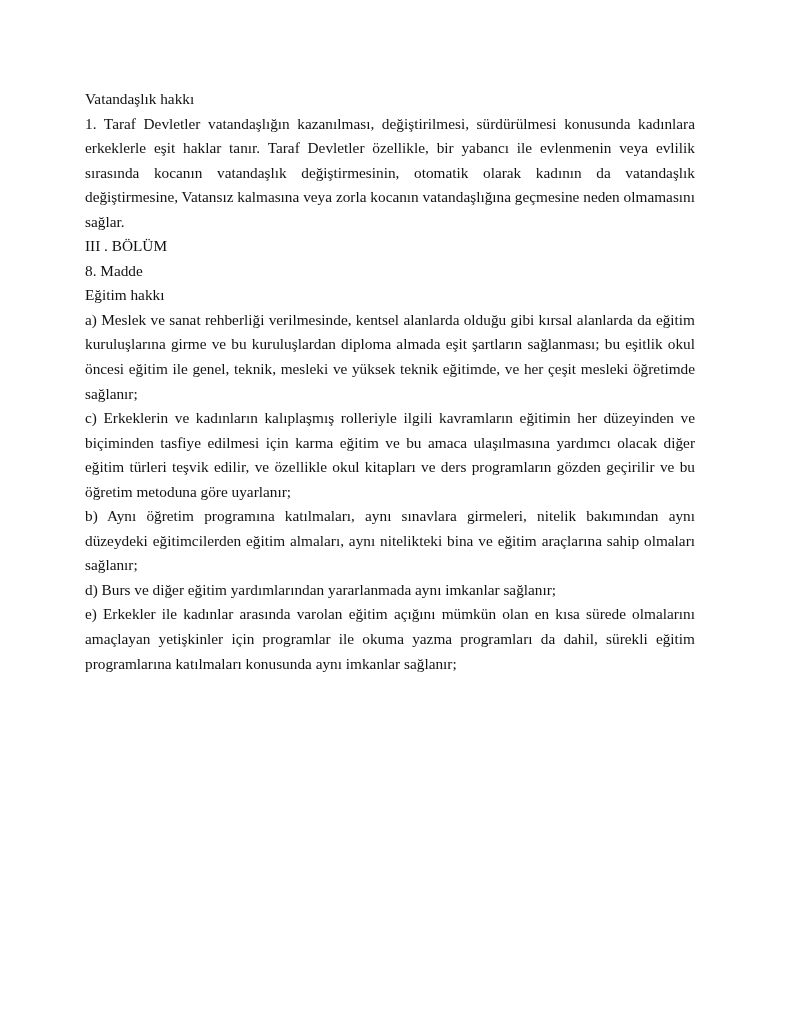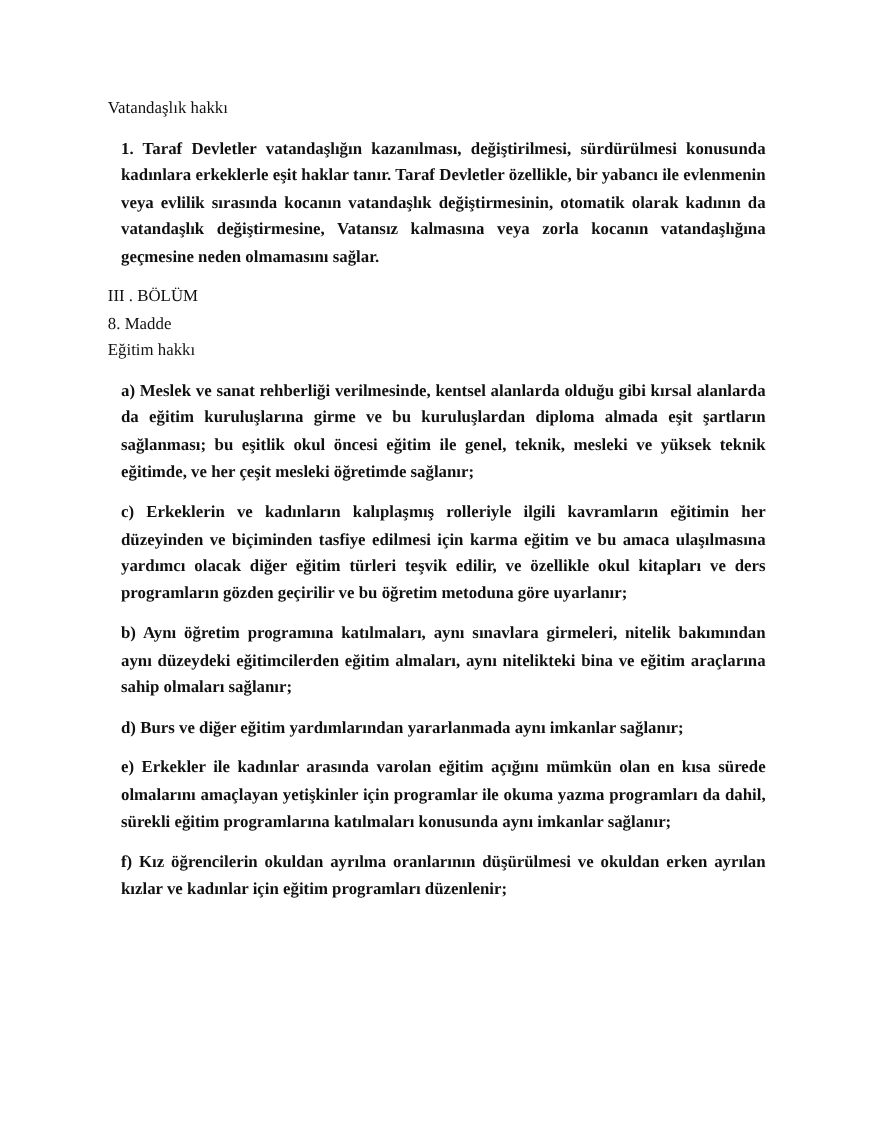--- a/index.html
+++ b/index.html
@@ -1,37 +1,36 @@
 <!DOCTYPE html>
 <html><head>
 <meta charset="utf-8">
 <style>
   html, body { margin: 0; padding: 0; background: #ffffff; }
   body { width: 791px; height: 1024px; position: relative; overflow: hidden; }
   .page {
     position: absolute;
-    left: 98px;
+    left: 85px;
     top: 87px;
     width: 610px;
     font-family: "Liberation Serif", serif;
     font-size: 15.3px;
     line-height: 24.55px;
     color: #111111;
   }
   .line { margin: 0; padding: 0; }
-  .para { margin: 12px; padding: 0; text-align: justify; font-weight: bold; }
+  .para { margin: 0; padding: 0; text-align: justify; }
 </style>
 </head>
 <body>
 
 <div class="page">
   <p class="line">Vatandaşlık hakkı</p>
   <p class="para">1. Taraf Devletler vatandaşlığın kazanılması, değiştirilmesi, sürdürülmesi konusunda kadınlara erkeklerle eşit haklar tanır. Taraf Devletler özellikle, bir yabancı ile evlenmenin veya evlilik sırasında kocanın vatandaşlık değiştirmesinin, otomatik olarak kadının da vatandaşlık değiştirmesine, Vatansız kalmasına veya zorla kocanın vatandaşlığına geçmesine neden olmamasını sağlar.</p>
   <p class="line">III . BÖLÜM</p>
   <p class="line">8. Madde</p>
   <p class="line">Eğitim hakkı</p>
   <p class="para">a) Meslek ve sanat rehberliği verilmesinde, kentsel alanlarda olduğu gibi kırsal alanlarda da eğitim kuruluşlarına girme ve bu kuruluşlardan diploma almada eşit şartların sağlanması; bu eşitlik okul öncesi eğitim ile genel, teknik, mesleki ve yüksek teknik eğitimde, ve her çeşit mesleki öğretimde sağlanır;</p>
   <p class="para">c) Erkeklerin ve kadınların kalıplaşmış rolleriyle ilgili kavramların eğitimin her düzeyinden ve biçiminden tasfiye edilmesi için karma eğitim ve bu amaca ulaşılmasına yardımcı olacak diğer eğitim türleri teşvik edilir, ve özellikle okul kitapları ve ders programların gözden geçirilir ve bu öğretim metoduna göre uyarlanır;</p>
   <p class="para">b) Aynı öğretim programına katılmaları, aynı sınavlara girmeleri, nitelik bakımından aynı düzeydeki eğitimcilerden eğitim almaları, aynı nitelikteki bina ve eğitim araçlarına sahip olmaları sağlanır;</p>
   <p class="para">d) Burs ve diğer eğitim yardımlarından yararlanmada aynı imkanlar sağlanır;</p>
   <p class="para">e) Erkekler ile kadınlar arasında varolan eğitim açığını mümkün olan en kısa sürede olmalarını amaçlayan yetişkinler için programlar ile okuma yazma programları da dahil, sürekli eğitim programlarına katılmaları konusunda aynı imkanlar sağlanır;</p>
-  <p class="para">f) Kız öğrencilerin okuldan ayrılma oranlarının düşürülmesi ve okuldan erken ayrılan kızlar ve kadınlar için eğitim programları düzenlenir;</p>
 </div>
 
 </body></html>

